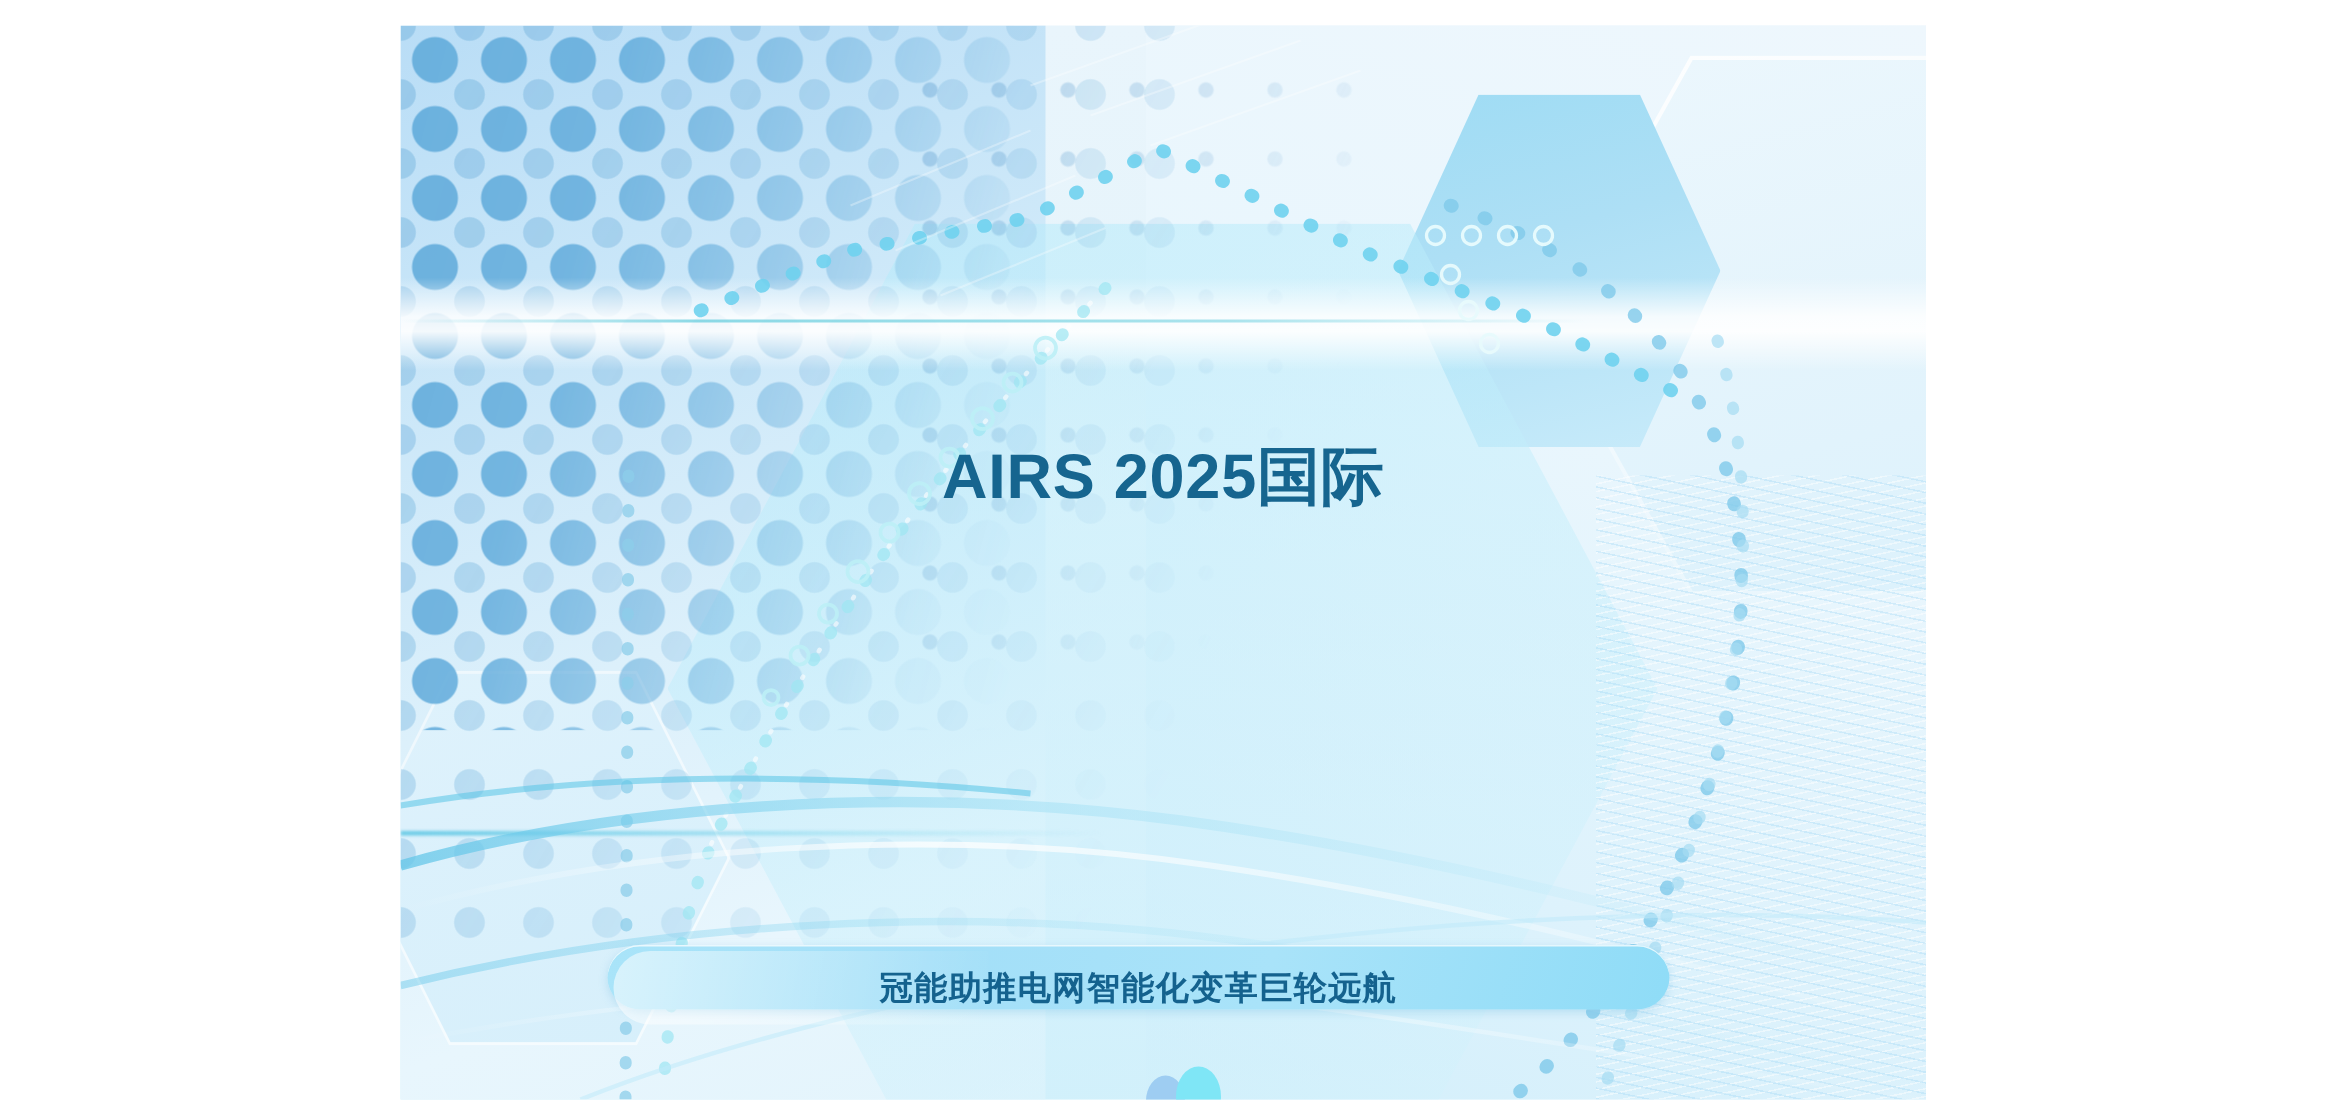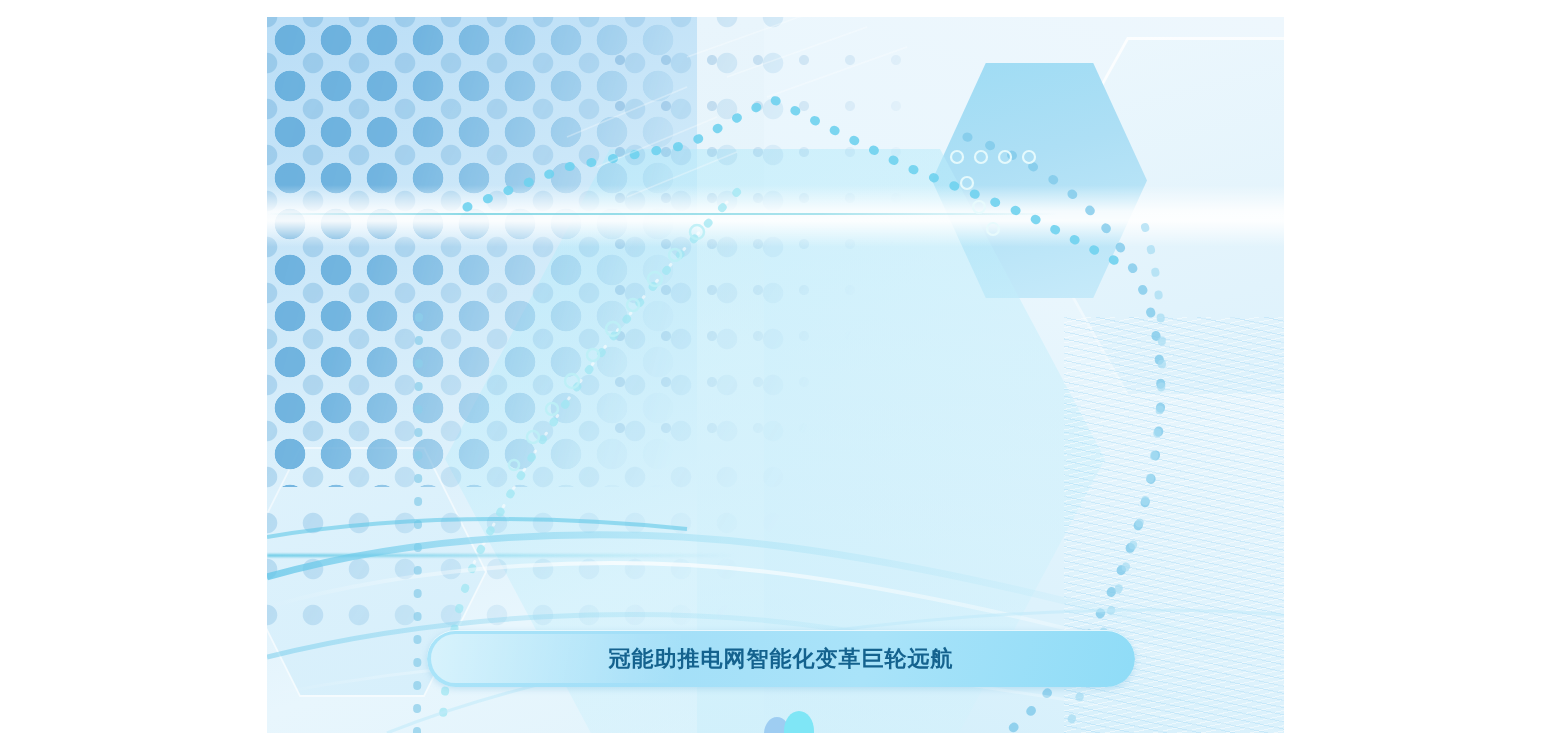--- a/index.html
+++ b/index.html
@@ -136,21 +136,21 @@
     font-weight:bold;
     letter-spacing:.5px;
     line-height:1.38;
     white-space:nowrap;
   }
   #title-line-1{font-size:42px;}
   #title-line-2{font-size:45px;}
 
   
   #banner{
-    position:absolute;left:160px;top:613px;width:708px;height:57px;
+    position:absolute;left:138px;top:613px;width:708px;height:43px;
     border-radius:29px;
     background:linear-gradient(105deg,#a9e4f9 0%,#a3dff8 30%,#a9e3f9 62%,#8fdcf7 100%);
     box-shadow:0 2px 6px rgba(120,190,225,.35), inset 0 1px 0 rgba(255,255,255,.75);
   }
   #banner:before{
     content:"";position:absolute;left:4px;top:4px;width:250px;height:49px;
     border-radius:26px 0 0 26px;
     background:linear-gradient(100deg,rgba(255,255,255,.55),rgba(255,255,255,0));
   }
   #banner-text{
@@ -270,20 +270,21 @@
       <path d="M 420 40 L 560 -10"></path>
         <path d="M 460 60 L 600 10"></path>
       <path d="M 500 80 L 640 30"></path>
         <path d="M 300 120 L 420 70"></path>
       <path d="M 330 150 L 450 100"></path>
         <path d="M 360 180 L 470 135"></path>
     </g>
   </svg>
 
   <div id="title-block">
+    <div class="title-line" id="title-line-1" style="color: rgb(22, 101, 143);">AIRS 2025国际</div>
   </div>
 
   <div id="banner">
     <div id="banner-text" style="color: rgb(20, 98, 142);">冠能助推电网智能化变革巨轮远航</div>
   </div>
 
   <div class="bubble" id="bubble-a"></div>
   <div class="bubble" id="bubble-b"></div>
 
 </div>

